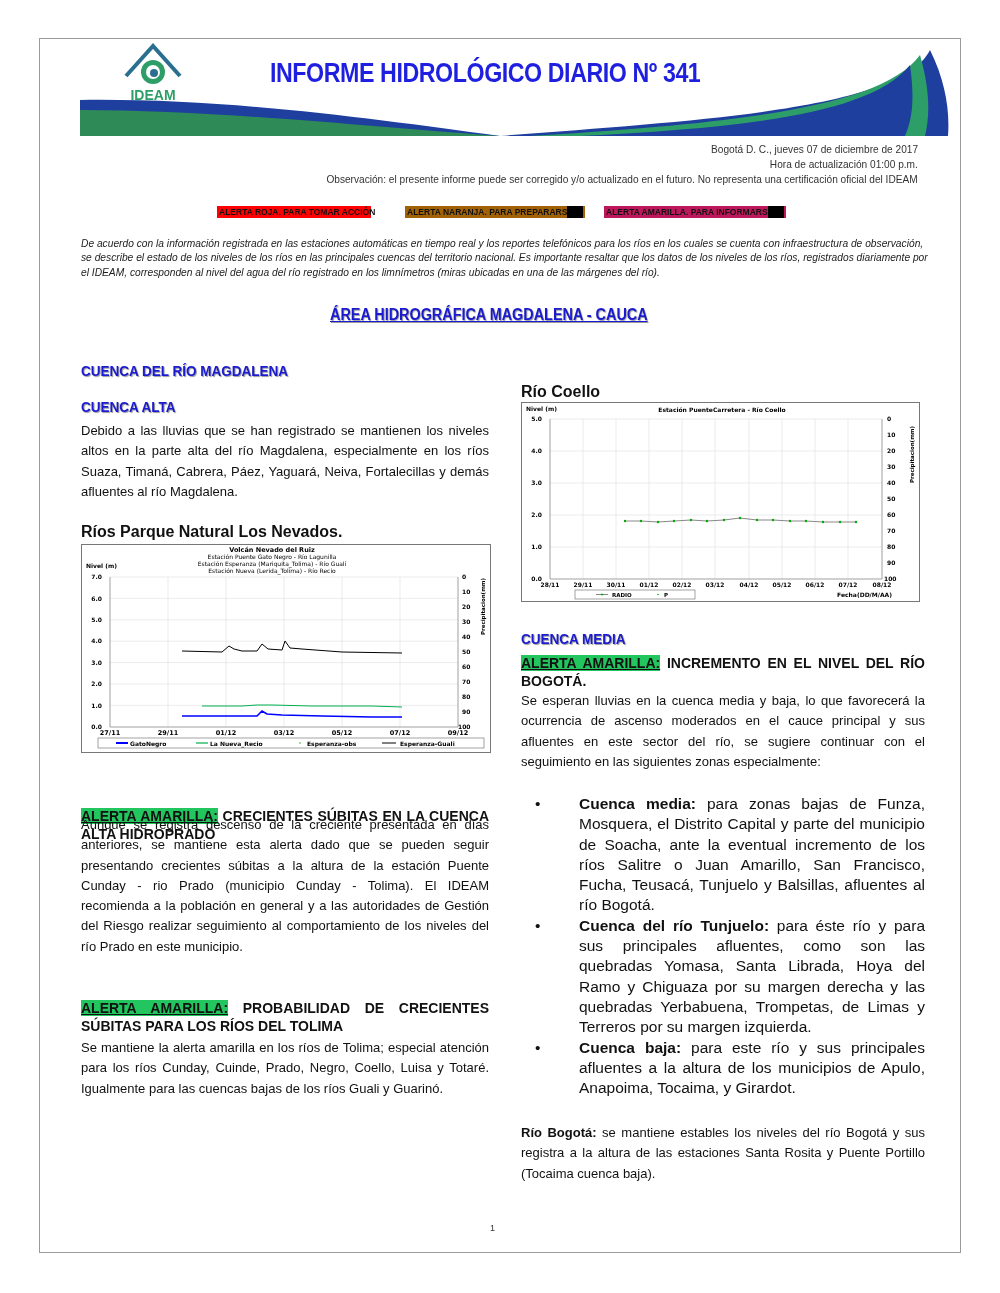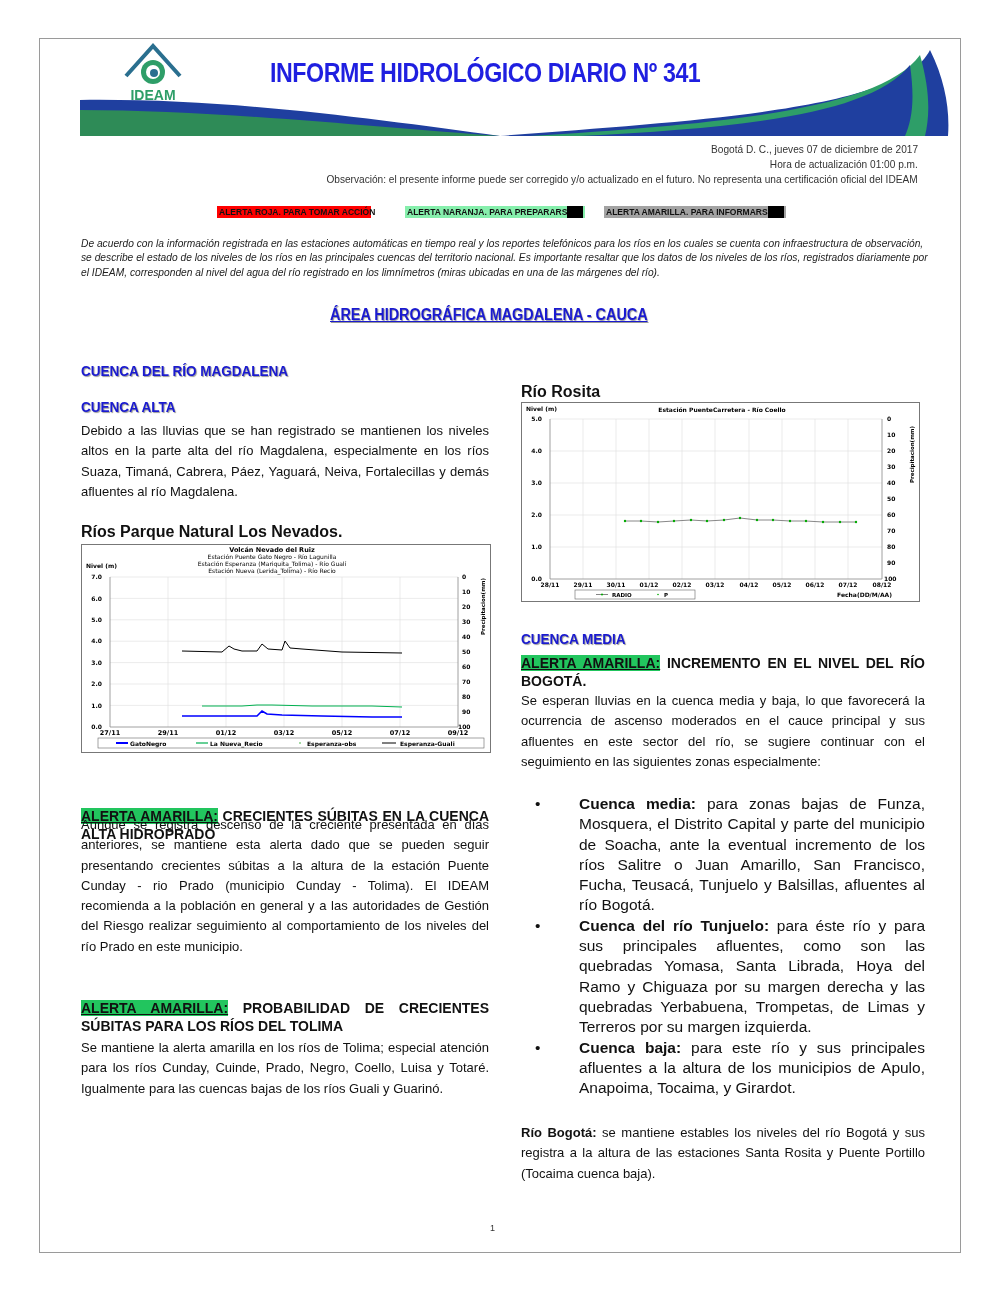--- a/index.html
+++ b/index.html
@@ -54,24 +54,24 @@
 <div class="title">INFORME HIDROLÓGICO DIARIO Nº 341</div>
 
 <div class="meta" style="top:143px;">Bogotá D. C., jueves  07 de diciembre de 2017</div>
 <div class="meta" style="top:158px;">Hora de actualización 01:00 p.m.</div>
 <div class="meta" style="top:173px;">Observación: el presente informe puede ser corregido y/o actualizado en el futuro. No representa una certificación oficial del IDEAM</div>
 
 <div class="alerts" style="left:217px;">
   <span class="alert" style="background:#ff0000; left:0; width:150px;">ALERTA ROJA. PARA TOMAR ACCIÓN</span>
 </div>
 <div class="alerts" style="left:405px;">
-  <span class="alert" style="background:#86efac; left:0;"><span>ALERTA NARANJA. PARA PREPARARS</span><span class="blk"></span></span>
+  <span class="alert" style="background:#a16207; left:0;"><span>ALERTA NARANJA. PARA PREPARARS</span><span class="blk"></span></span>
 </div>
 <div class="alerts" style="left:604px;">
-  <span class="alert" style="background:#a3a3a3; left:0;"><span>ALERTA AMARILLA. PARA INFORMARS</span><span class="blk"></span></span>
+  <span class="alert" style="background:#be185d; left:0;"><span>ALERTA AMARILLA. PARA INFORMARS</span><span class="blk"></span></span>
 </div>
 
 <div class="intro">De acuerdo con la información registrada en las estaciones automáticas en tiempo real y los reportes telefónicos para los ríos en los cuales se cuenta con infraestructura de observación, se describe el estado de los niveles de los ríos en las principales cuencas del territorio nacional. Es importante resaltar que los datos de los niveles de los ríos, registrados diariamente por el IDEAM, corresponden al nivel del agua del río registrado en los limnímetros (miras ubicadas en una de las márgenes del río).</div>
 
 <div class="area-title">ÁREA HIDROGRÁFICA MAGDALENA - CAUCA</div>
 
 <div class="hdr" style="left:81px; top:362px;">CUENCA DEL RÍO MAGDALENA</div>
 <div class="hdr" style="left:81px; top:398px;">CUENCA ALTA</div>
 <div class="para" style="left:81px; top:421px; width:408px;">Debido a las lluvias que se han registrado se mantienen los niveles altos en la parte alta del río Magdalena, especialmente en los ríos Suaza, Timaná, Cabrera, Páez, Yaguará, Neiva, Fortalecillas y demás afluentes al río Magdalena.</div>
 <div class="sub-title" style="left:81px; top:523px;">Ríos Parque Natural Los Nevados.</div>
@@ -152,21 +152,21 @@
 <div class="subhead" style="left:81px; top:776px; width:408px;margin-top:31px;">
   <span class="hl">ALERTA AMARILLA:</span><span> CRECIENTES SÚBITAS EN LA CUENCA ALTA HIDROPRADO</span>
 </div>
 <div class="para" style="left:81px; top:815px; width:408px;">Aunque se registra descenso de la creciente presentada en días anteriores, se mantiene esta alerta dado que se pueden seguir presentando crecientes súbitas a la altura de la estación Puente Cunday - rio Prado (municipio Cunday - Tolima). El IDEAM recomienda a la población en general y a las autoridades de Gestión del Riesgo realizar seguimiento al comportamiento de los niveles del río Prado en este municipio.</div>
 
 <div class="subhead" style="left:81px; top:999px; width:408px;">
   <span class="hl">ALERTA AMARILLA:</span><span> PROBABILIDAD DE CRECIENTES SÚBITAS PARA LOS RÍOS DEL TOLIMA</span>
 </div>
 <div class="para" style="left:81px; top:1038px; width:408px;">Se mantiene la  alerta amarilla en los ríos de Tolima; especial atención  para los ríos Cunday, Cuinde, Prado, Negro, Coello, Luisa y Totaré. Igualmente para las cuencas bajas de los ríos Guali y Guarinó.</div>
 
-<div class="sub-title" style="left:521px; top:383px;">Río Rosita</div>
+<div class="sub-title" style="left:521px; top:383px;">Río Coello</div>
 
 <div class="chart" style="left:521px; top:402px; width:397px; height:198px;">
   <svg width="397" height="198" viewBox="0 0 397 198" font-family="DejaVu Sans, sans-serif">
     <text x="4" y="8" font-size="6" font-weight="bold">Nivel (m)</text>
     <text x="200" y="9" font-size="6" font-weight="bold" text-anchor="middle">Estación PuenteCarretera - Río Coello</text>
     <g stroke="#dddddd" stroke-width="0.6">
       <line x1="28" y1="16" x2="360" y2="16"></line>
         <line x1="28" y1="48" x2="360" y2="48"></line>
       <line x1="28" y1="80" x2="360" y2="80"></line>
         <line x1="28" y1="112" x2="360" y2="112"></line>

